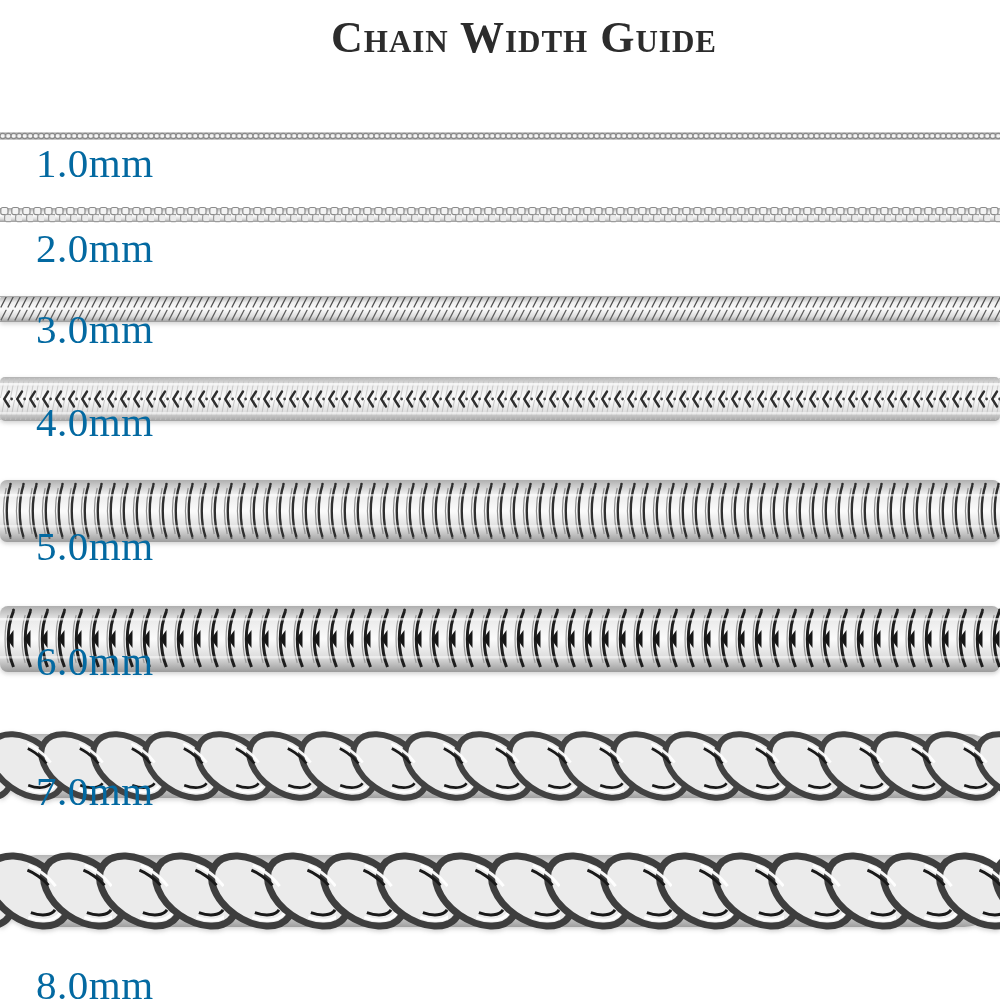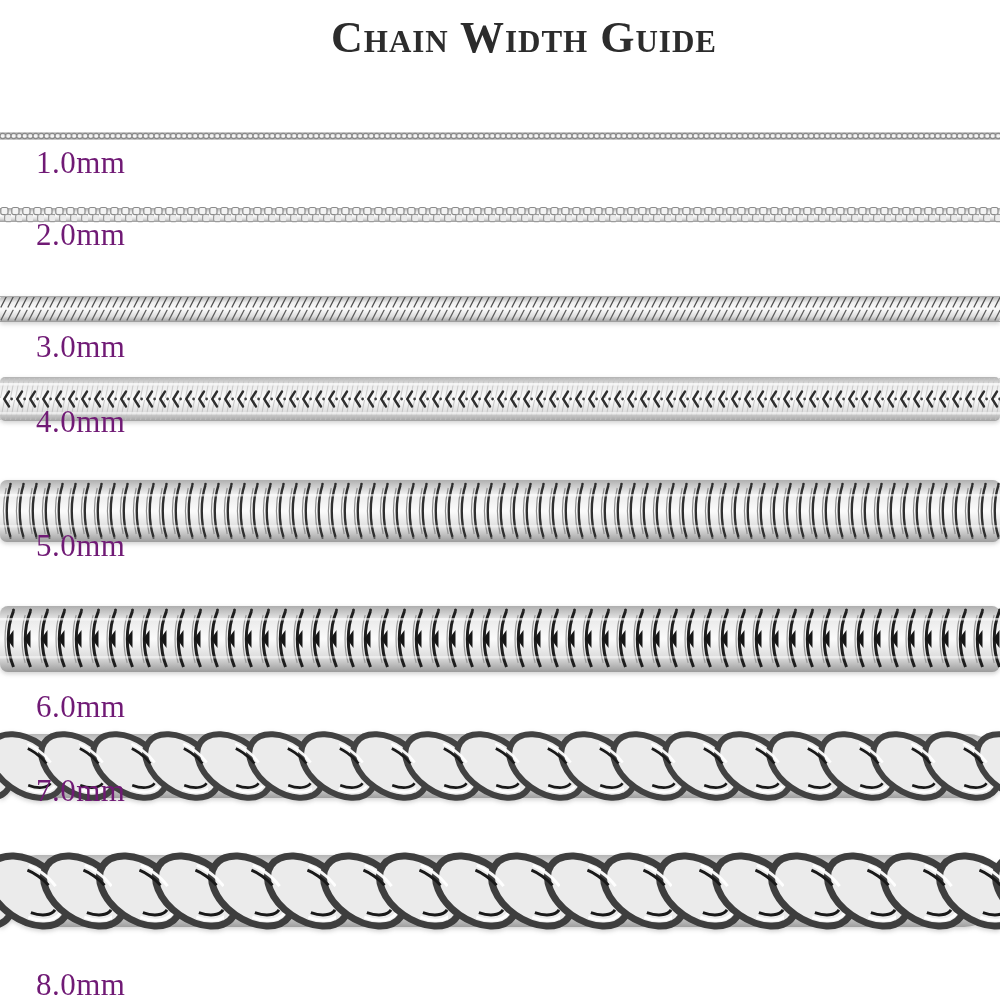--- a/index.html
+++ b/index.html
@@ -3,22 +3,22 @@
 <meta charset="utf-8">
 <style>
   html,body{margin:0;padding:0;background:#ffffff;}
   .page{position:relative;width:1000px;height:1000px;background:#ffffff;overflow:hidden;
         font-family:"Liberation Serif","DejaVu Serif",serif;}
   .title{position:absolute;top:14px;left:0;width:100%;margin:0;text-align:center;
          font-size:44px;font-weight:600;font-variant:small-caps;letter-spacing:1px;
          color:#2c2c2c;line-height:1.1;padding-left:24px;}
   .chain{position:absolute;left:0;display:block;}
   .sh{filter:drop-shadow(0 2px 2px rgba(90,90,90,0.28));}
-  .lbl{position:absolute;left:36px;font-size:31px;line-height:34px;letter-spacing:0.5px;
-       color:#701a75;}
+  .lbl{position:absolute;left:36px;font-size:41px;line-height:34px;letter-spacing:0.5px;
+       color:#0369a1;}
 </style>
 </head>
 <body>
 
 <div class="page">
 
   <h1 class="title">Chain Width Guide</h1>
 
   <svg class="chain" style="top:128px" width="1000" height="16" viewBox="0 0 1000 16">
     <defs>
@@ -48,21 +48,21 @@
         <stop offset="1" stop-color="#9a9a9a"></stop>
       </linearGradient>
       <pattern id="p2" width="11" height="26" patternUnits="userSpaceOnUse">
         <rect x="0.8" y="5.5" width="7.2" height="7.2" rx="2" fill="#f3f3f3" stroke="#8a8a8a" stroke-width="1.2"></rect>
         <rect x="4.6" y="12.5" width="7.2" height="7.2" rx="2" fill="#eaeaea" stroke="#9b9b9b" stroke-width="1.2"></rect>
       </pattern>
     </defs>
     <rect x="0" y="6" width="1000" height="14" fill="url(#g2)"></rect>
     <rect x="0" y="3" width="1000" height="20" fill="url(#p2)"></rect>
   </svg>
-  <div class="lbl" style="top:218px">2.0mm</div>
+  <div class="lbl" style="top:231px">2.0mm</div>
 
   <svg class="chain sh" style="top:293px" width="1000" height="32" viewBox="0 0 1000 32">
     <defs>
       <linearGradient id="g3" x1="0" y1="0" x2="0" y2="1">
         <stop offset="0" stop-color="#ababab"></stop>
           <stop offset="0.25" stop-color="#ededed"></stop>
         <stop offset="0.5" stop-color="#fcfcfc"></stop>
           <stop offset="0.78" stop-color="#dedede"></stop>
         <stop offset="1" stop-color="#9c9c9c"></stop>
       </linearGradient>
@@ -70,21 +70,21 @@
         <line x1="6.4" y1="3.5" x2="0.8" y2="14.5" stroke="#4d4d4d" stroke-width="1.3"></line>
         <line x1="6.4" y1="16.5" x2="0.8" y2="27.5" stroke="#5d5d5d" stroke-width="1.3"></line>
       </pattern>
     </defs>
     <rect y="3" width="1000" height="26" rx="4" fill="url(#g3)"></rect>
     <rect y="3" width="1000" height="26" fill="url(#p3)"></rect>
     <rect y="15" width="1000" height="1.6" fill="#f7f7f7"></rect>
     <rect y="3" width="1000" height="1" fill="#adadad"></rect>
     <rect y="28" width="1000" height="1" fill="#9f9f9f"></rect>
   </svg>
-  <div class="lbl" style="top:330px">3.0mm</div>
+  <div class="lbl" style="top:312px">3.0mm</div>
 
   <svg class="chain sh" style="top:375px" width="1000" height="48" viewBox="0 0 1000 48">
     <defs>
       <linearGradient id="g4" x1="0" y1="0" x2="0" y2="1">
         <stop offset="0" stop-color="#b3b3b3"></stop>
           <stop offset="0.2" stop-color="#ececec"></stop>
         <stop offset="0.5" stop-color="#fcfcfc"></stop>
           <stop offset="0.78" stop-color="#e0e0e0"></stop>
         <stop offset="1" stop-color="#a2a2a2"></stop>
       </linearGradient>
@@ -142,21 +142,21 @@
         <path d="M13.5 26 L7 35 L13.5 44 Z" fill="#161616"></path>
         <path d="M8.2 11 C 4 25, 4 45, 8.2 59" fill="none" stroke="#989898" stroke-width="1.2"></path>
         <circle cx="13.5" cy="6" r="1.5" fill="#242424"></circle>
       </pattern>
     </defs>
     <rect y="2" width="1000" height="66" rx="8" fill="url(#g6)"></rect>
     <rect y="2" width="1000" height="66" fill="url(#p6)"></rect>
     <rect y="14" width="1000" height="2.5" fill="rgba(255,255,255,0.6)"></rect>
     <rect y="52" width="1000" height="2.5" fill="rgba(255,255,255,0.45)"></rect>
   </svg>
-  <div class="lbl" style="top:690px">6.0mm</div>
+  <div class="lbl" style="top:644px">6.0mm</div>
 
   <svg class="chain sh" style="top:724px" width="1000" height="84" viewBox="0 0 1000 84">
     <defs>
       <linearGradient id="g7" x1="0" y1="0" x2="0" y2="1">
         <stop offset="0" stop-color="#b5b5b5"></stop>
           <stop offset="0.25" stop-color="#ededed"></stop>
         <stop offset="0.5" stop-color="#fafafa"></stop>
           <stop offset="0.78" stop-color="#dedede"></stop>
         <stop offset="1" stop-color="#a0a0a0"></stop>
       </linearGradient>

